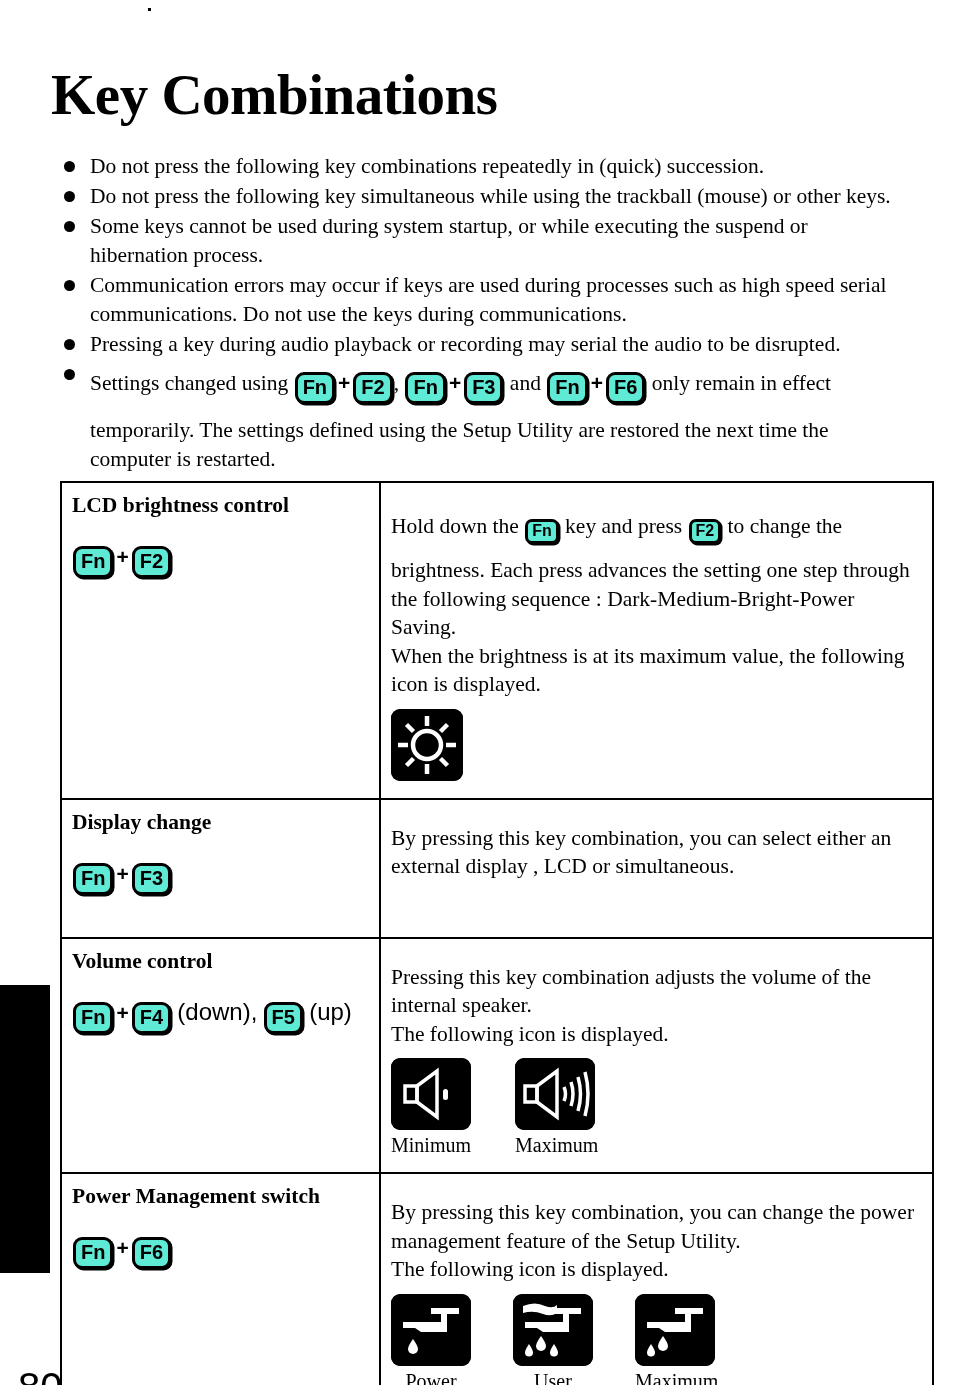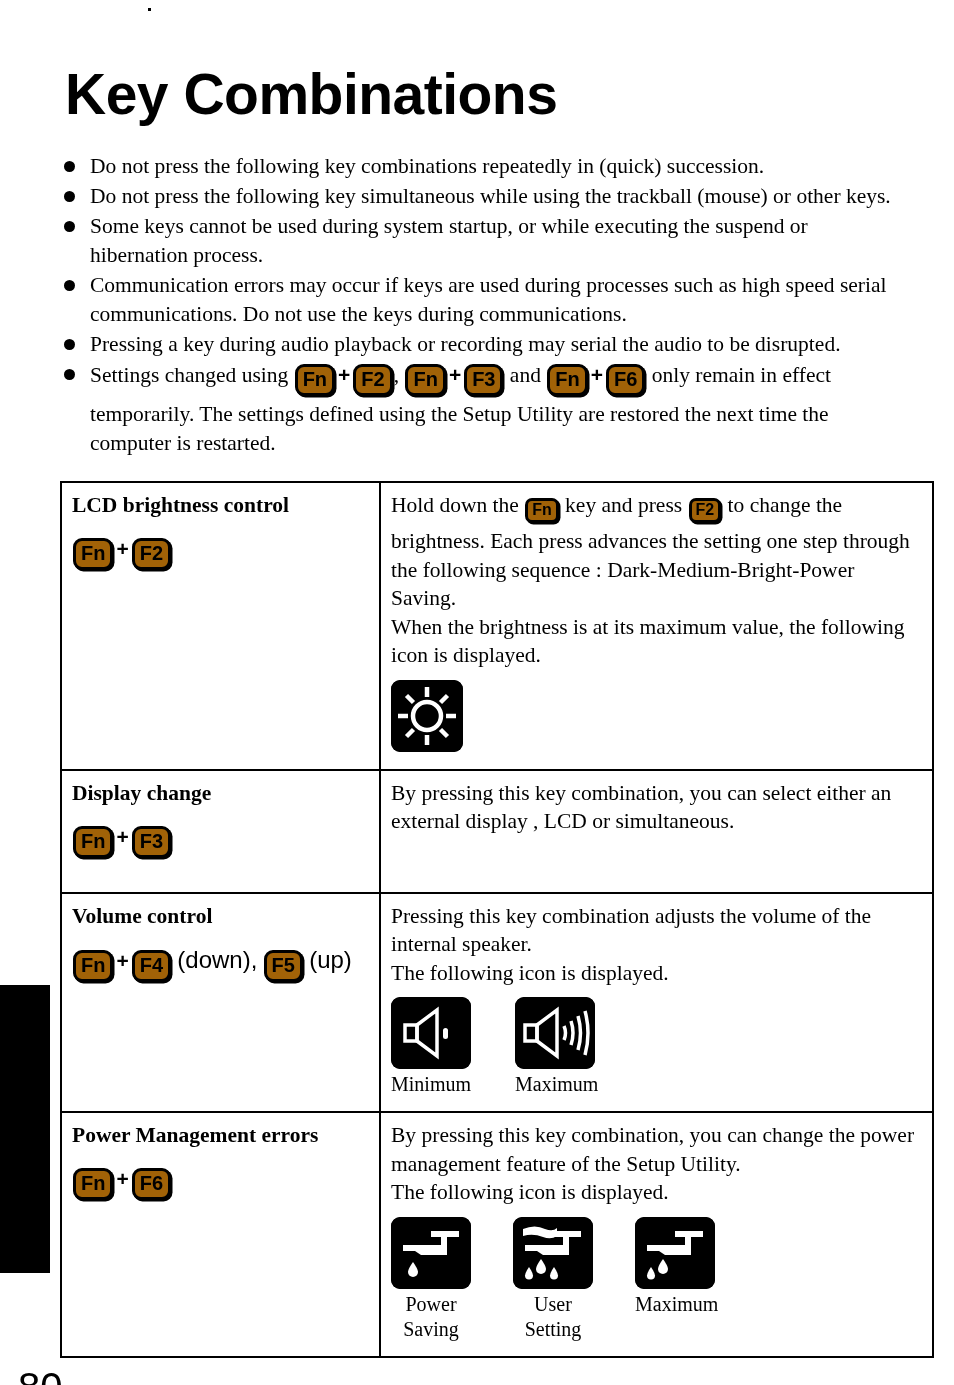--- a/index.html
+++ b/index.html
@@ -13,23 +13,23 @@
     height: 1385px;
     position: relative;
     font-family: "Liberation Serif", serif;
     color: #000000;
     overflow: hidden;
   }
 
   
   .page-title {
     position: absolute;
-    left: 65px;
+    left: 51px;
     top: 28px;
-    font-family: Liberation Sans, sans-serif;
+    font-family: Liberation Serif, serif;
     font-weight: bold;
     font-size: 57px;
     letter-spacing: -0.5px;
     line-height: 1;
     white-space: nowrap;
     text-align: right;
   }
 
   
   .notes {
@@ -54,27 +54,27 @@
     background: #000;
     border-radius: 50%;
   }
 
   
   .keycap {
     display: inline-block;
     border: 3px solid #000;
     border-radius: 7px;
     padding: 0px 4px 1px 4px;
-    margin: 4px 1px;
+    margin: 12px 1px;
     font-family: "Liberation Sans", sans-serif;
     font-weight: bold;
     font-size: 16px;
     line-height: 18px;
     vertical-align: -3px;
-    background: #a16207;
+    background: #5eead4;
     box-shadow: 1.5px 1.5px 0 0 #000;
   }
   .keycap.big {
     font-size: 20px;
     line-height: 23px;
     border-width: 3.5px;
     border-radius: 9px;
     padding: 1px 5px 2px 5px;
     vertical-align: -4px;
   }
@@ -98,21 +98,21 @@
     width: 840px;
     border-collapse: collapse;
     table-layout: fixed;
   }
   .kc-table td {
     border: 2.5px solid #000;
     vertical-align: top;
     padding: 0;
   }
   .kc-table td.col-left { width: 307px; padding: 9px 0 30px 10px; }
-  .kc-table td.col-right { width: 533px; padding: 8px 8px 14px 10px; }
+  .kc-table td.col-right { width: 533px; padding: 24px 8px 14px 10px; }
 
   .combo-title {
     font-weight: bold;
     font-size: 21.5px;
     line-height: 26px;
     margin-bottom: 16px;
     white-space: nowrap;
   }
   .combo-keys {
     font-size: 21px;
@@ -294,21 +294,21 @@
             <path d="M70 14 Q76 36 70 58" fill="none" stroke="#fff" stroke-width="3.5"></path>
           </svg>
           <div class="icon-caption">Maximum</div>
         </div>
       </div>
     </td>
   </tr>
 
   <tr>
     <td class="col-left">
-      <div class="combo-title">Power Management errors</div>
+      <div class="combo-title">Power Management switch</div>
       <div class="combo-keys"><span class="keycap big">Fn</span><span class="plus big">+</span><span class="keycap big">F6</span></div>
     </td>
     <td class="col-right">
       <div class="desc">By pressing this key combination, you can change the power management feature of the Setup Utility.</div>
       <div class="desc">The following icon is displayed.</div>
       <div class="icon-row">
         <div class="icon-block" style="margin-right:42px">
           <svg class="icon-tile wide" viewBox="0 0 80 72">
             <rect x="0" y="0" width="80" height="72" rx="9" fill="#000"></rect>
             <rect x="40" y="14" width="28" height="6" fill="#fff"></rect>

